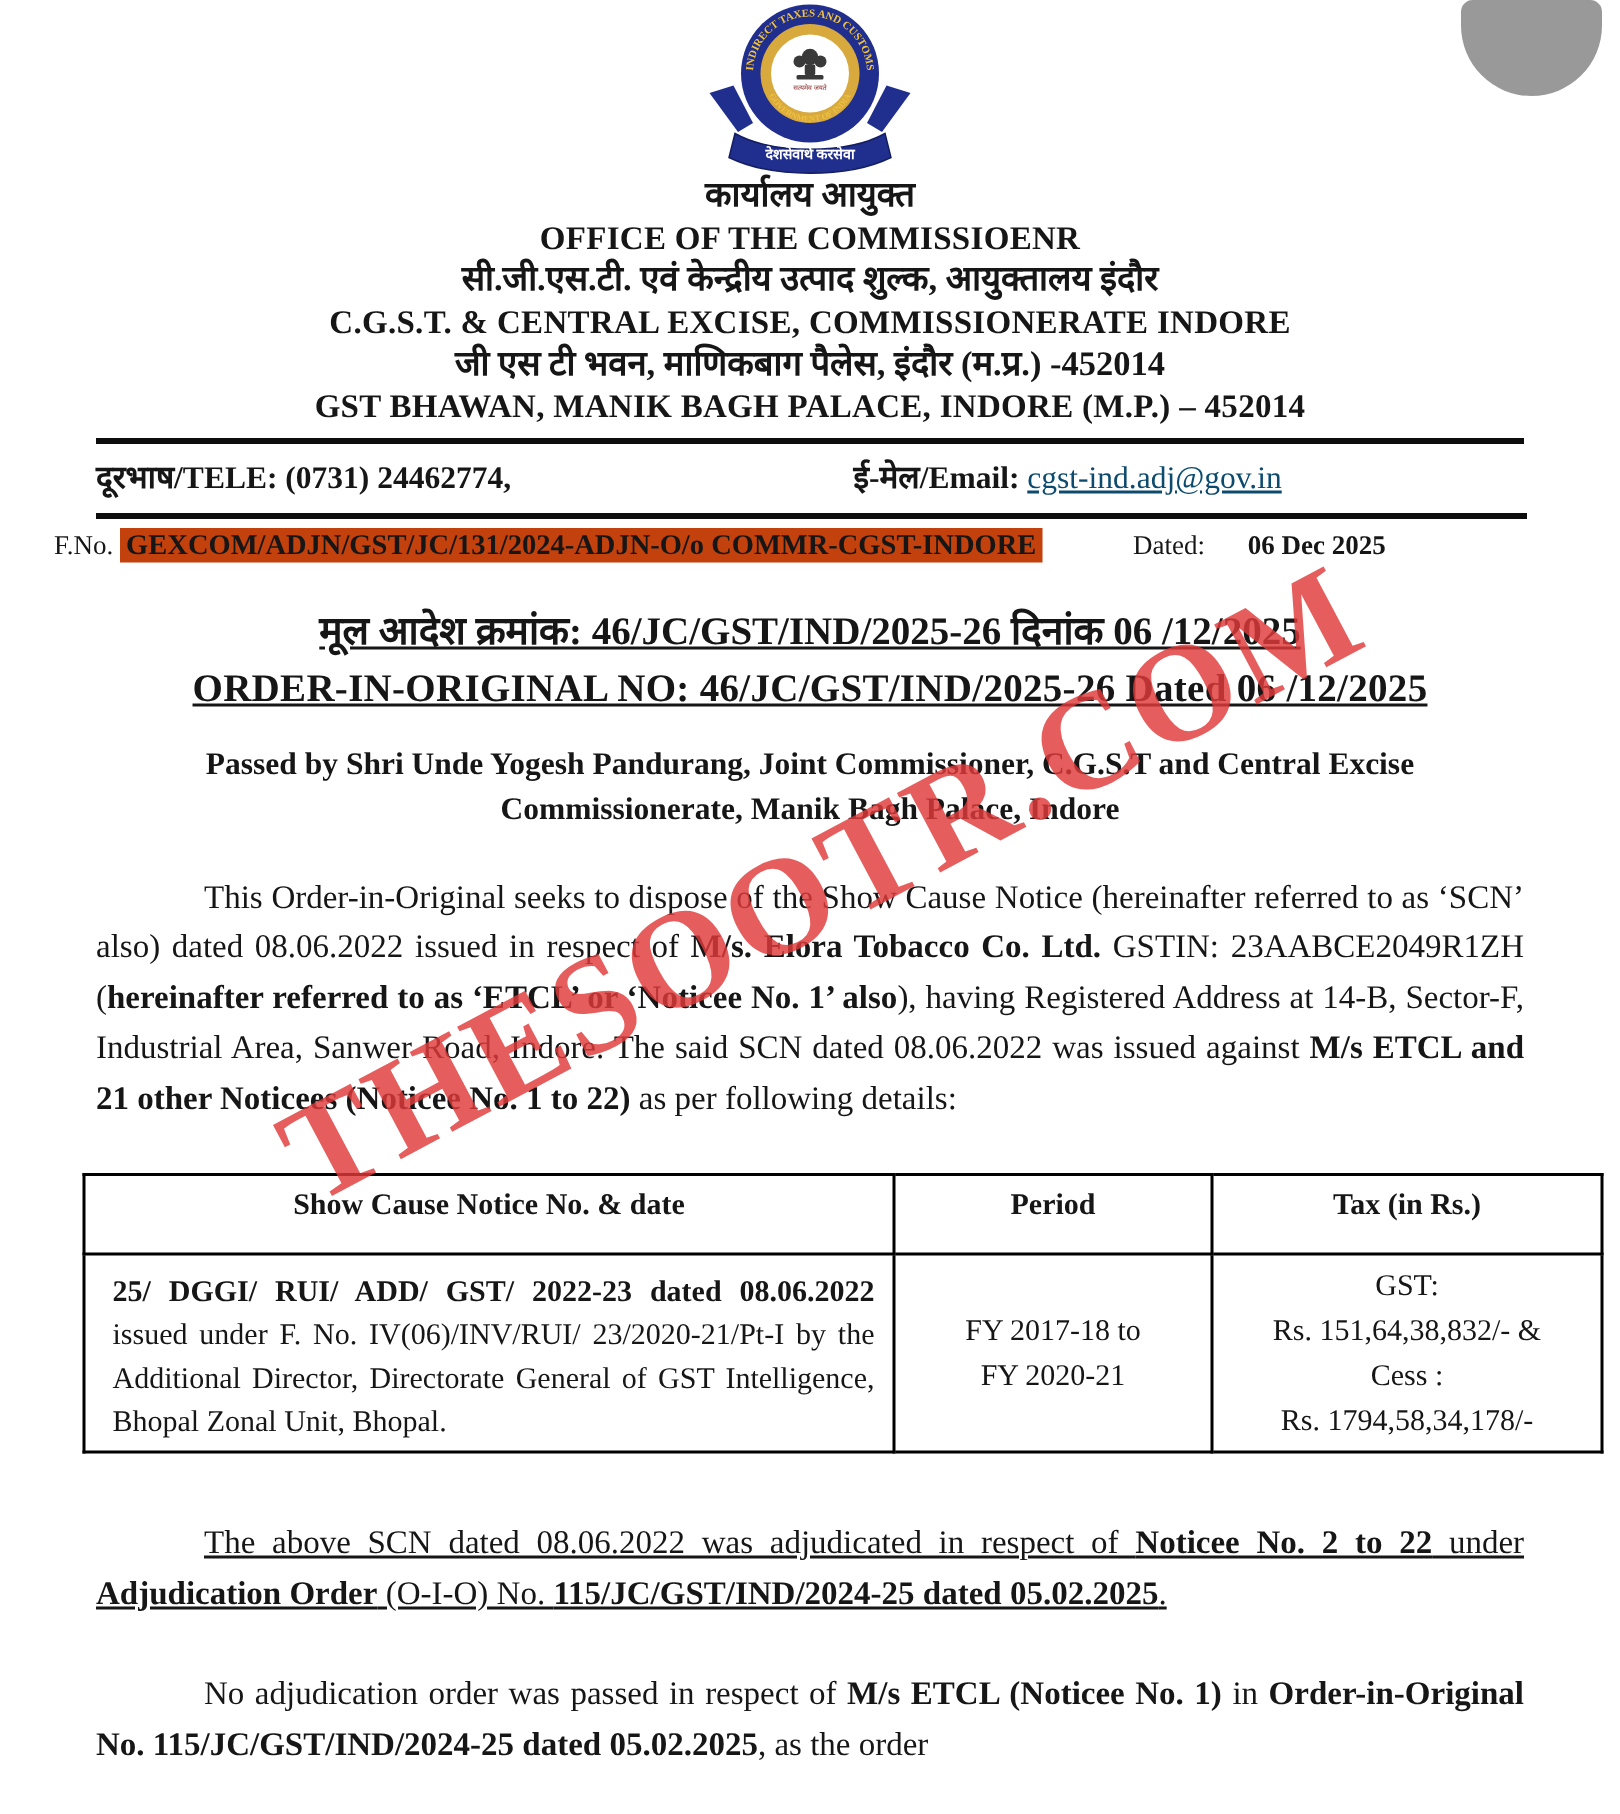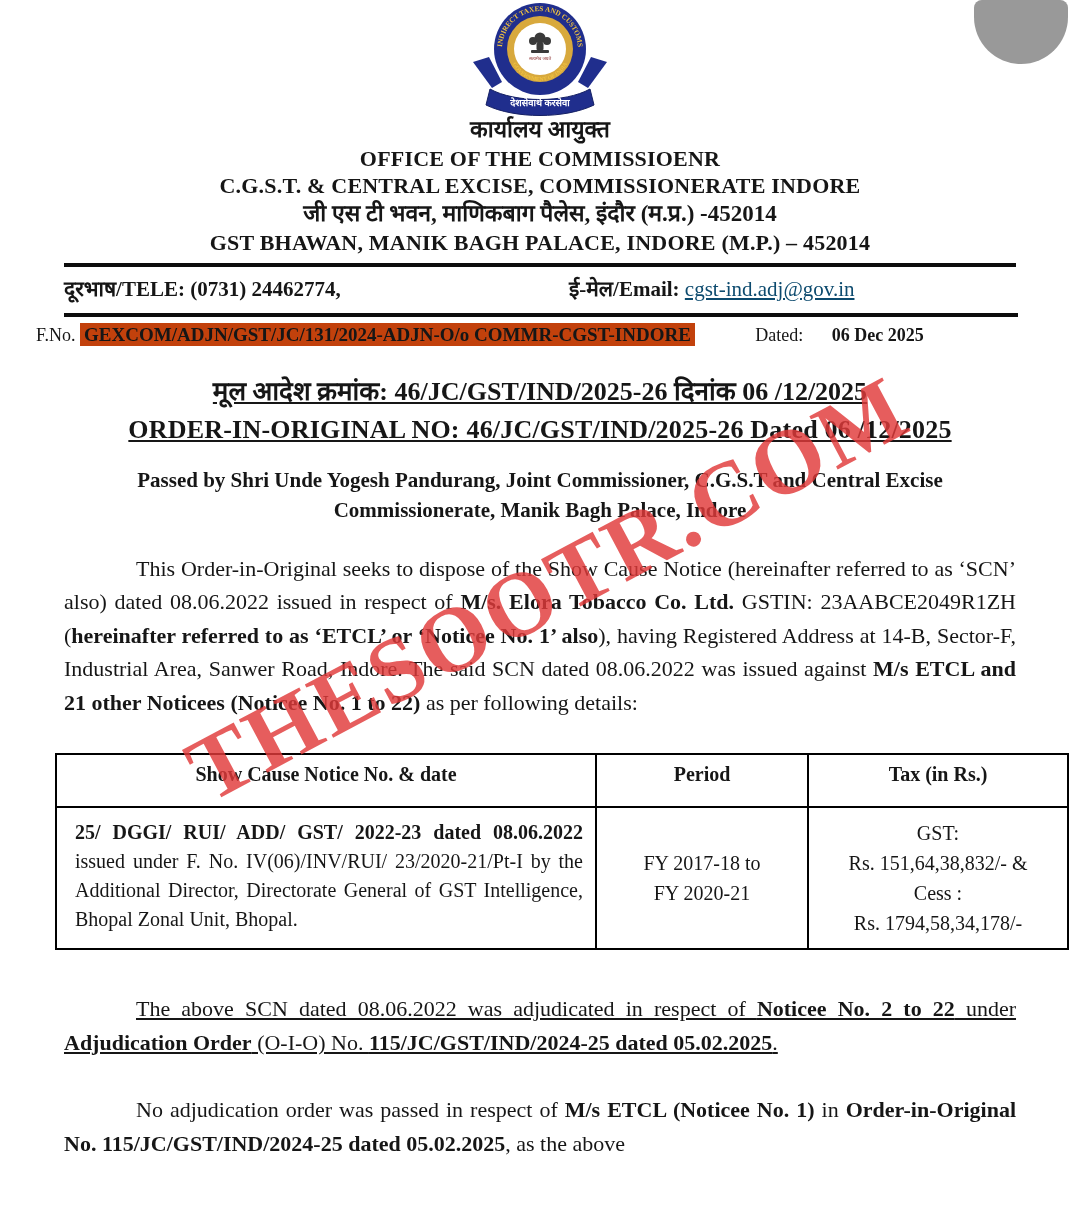--- a/index.html
+++ b/index.html
@@ -44,21 +44,21 @@
   .body-para { font-size:22px; line-height:33.5px; text-align:justify; margin:0 64px; }
   .para1 { margin-top:26px; text-indent:72px; }
   .para2 { margin-top:42px; text-indent:72px; text-decoration:underline; }
   .para3 { margin-top:34px; text-indent:72px; }
   .b { font-weight:bold; }
 
   table.scn { border-collapse:collapse; margin:34px 0 0 55px; width:940px; table-layout:fixed; }
   table.scn th, table.scn td { border:2.5px solid #000; }
   table.scn th { font-size:20px; font-weight:bold; text-align:center; vertical-align:top; padding:8px 4px 20px 4px; }
   th.col-scn { width:540px; } th.col-period { width:212px; } th.col-tax { width:260px; }
-  td.scn-cell { font-size:20px; line-height:29px; text-align:justify; padding:10px 12px 14px 18px; vertical-align:top; }
+  td.scn-cell { font-size:20px; line-height:29px; text-align:justify; padding:10px 12px 4px 18px; vertical-align:top; }
   td.period-cell, td.tax-cell { font-size:20px; line-height:30px; text-align:center; vertical-align:middle; }
 
   svg text { font-family:"Liberation Serif", serif; }
 </style>
 </head>
 <body>
 
 <div class="page">
 
   <div class="corner-blob"></div>
@@ -94,20 +94,21 @@
       </g>
       <text x="70" y="58" font-size="4.6" text-anchor="middle" fill="#8a2a2a">सत्यमेव जयते</text>
 
       <path d="M20,87 C45,101 95,101 120,87 L124,103 C95,117 45,117 16,103 Z" fill="#202e8d" stroke="#141f63" stroke-width="1"></path>
       <text x="70" y="104" font-size="9.5" font-weight="bold" text-anchor="middle" fill="#ffffff">देशसेवार्थ करसेवा</text>
     </svg>
   </div>
 
   <div class="hdr hi">कार्यालय आयुक्त</div>
   <div class="hdr en">OFFICE OF THE COMMISSIOENR</div>
+  <div class="hdr hi">सी.जी.एस.टी. एवं केन्द्रीय उत्पाद शुल्क, आयुक्तालय इंदौर</div>
   <div class="hdr en">C.G.S.T. &amp; CENTRAL EXCISE, COMMISSIONERATE INDORE</div>
   <div class="hdr hi">जी एस टी भवन, माणिकबाग पैलेस, इंदौर (म.प्र.) -452014</div>
   <div class="hdr en">GST BHAWAN, MANIK BAGH PALACE, INDORE (M.P.) – 452014</div>
 
   <div class="rule rule1"></div>
 
   <div class="contact-row">
     <span class="tele">दूरभाष/TELE: (0731) 24462774,</span>
     <span class="email-group">
       <span>ई-मेल/Email:</span>
@@ -158,16 +159,16 @@
         </td>
       </tr>
     </tbody>
   </table>
 
   <p class="body-para para2">
     <span>The above SCN dated 08.06.2022 was adjudicated in respect of </span><span class="b">Noticee No. 2 to 22</span><span> under </span><span class="b">Adjudication Order</span><span> (O-I-O) No. </span><span class="b">115/JC/GST/IND/2024-25 dated 05.02.2025</span><span>.</span>
   </p>
 
   <p class="body-para para3">
-    <span>No adjudication order was passed in respect of </span><span class="b">M/s ETCL (Noticee No. 1)</span><span> in </span><span class="b">Order-in-Original No. 115/JC/GST/IND/2024-25 dated 05.02.2025</span><span>, as the above</span>
+    <span>No adjudication order was passed in respect of </span><span class="b">M/s ETCL (Noticee No. 1)</span><span> in </span><span class="b">Order-in-Original No. 115/JC/GST/IND/2024-25 dated 05.02.2025</span><span>, as the order</span>
   </p>
 
 </div>
 
 </body></html>

